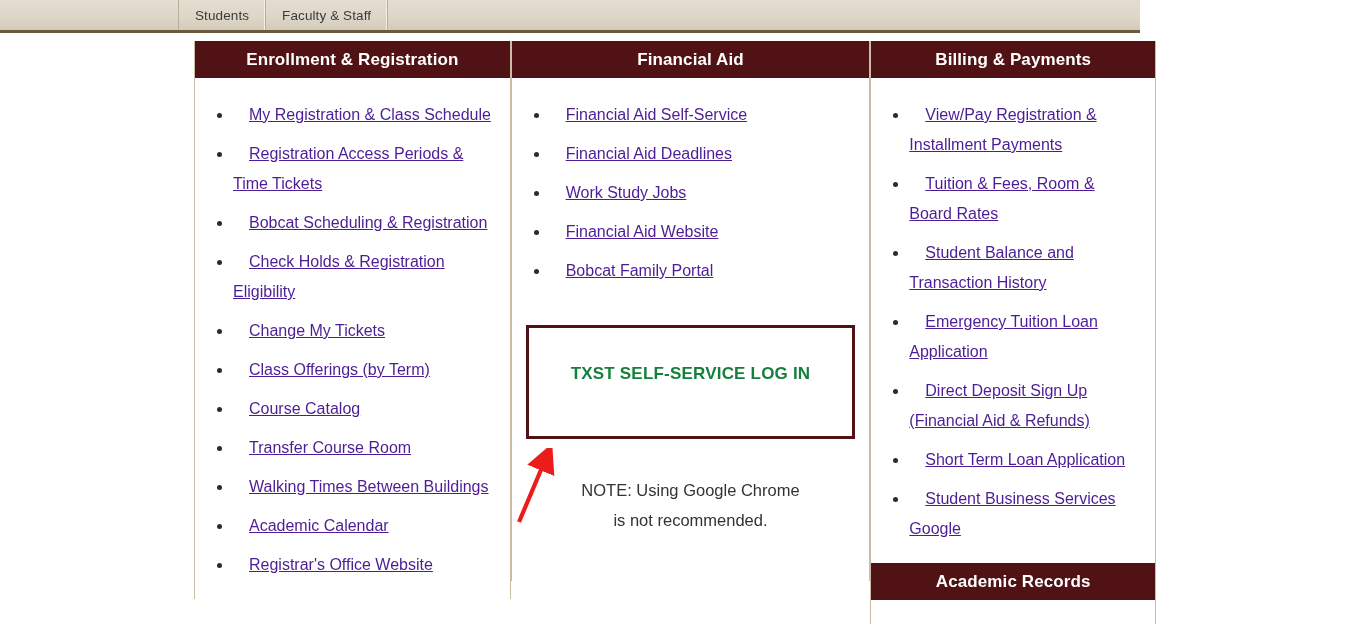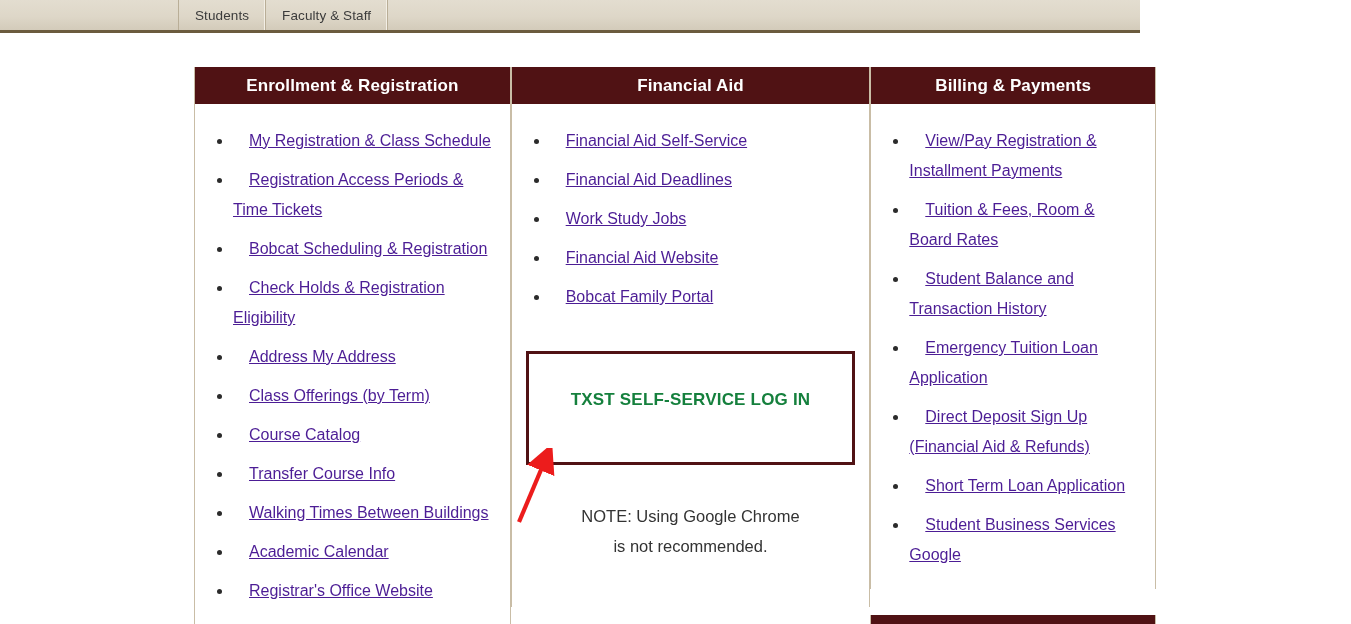--- a/index.html
+++ b/index.html
@@ -74,21 +74,20 @@
     font-size: 17px;
     font-weight: bold;
     text-align: center;
     height: 37px;
     line-height: 37px;
     box-sizing: border-box;
     border-left: 1px solid #c9bda6;
     border-right: 1px solid #c9bda6;
     letter-spacing: .1px;
     overflow: hidden;
-    margin-top: 26px;
   }
 
   ul.linklist {
     list-style: disc;
     margin: 0;
     padding: 22px 14px 10px 38px;
   }
   ul.linklist li {
     margin: 0 0 9px 0;
     padding: 0;
@@ -168,24 +167,24 @@
 <div id="grid">
 
   <div class="col c1">
     <div class="secthead">Enrollment &amp; Registration</div>
     <div class="colbody">
       <ul class="linklist">
         <li><a>My Registration &amp; Class Schedule</a></li>
         <li><a>Registration Access Periods &amp; Time Tickets</a></li>
         <li><a>Bobcat Scheduling &amp; Registration</a></li>
         <li><a>Check Holds &amp; Registration Eligibility</a></li>
-        <li><a>Address My Address</a></li>
+        <li><a>Change My Tickets</a></li>
         <li><a>Class Offerings (by Term)</a></li>
         <li><a>Course Catalog</a></li>
-        <li><a>Transfer Course Info</a></li>
+        <li><a>Transfer Course Room</a></li>
         <li><a>Walking Times Between Buildings</a></li>
         <li><a>Academic Calendar</a></li>
         <li><a>Registrar's Office Website</a></li>
       </ul>
     </div>
   </div>
 
   <div class="col c2">
     <div class="secthead">Financial Aid</div>
     <div class="colbody">

